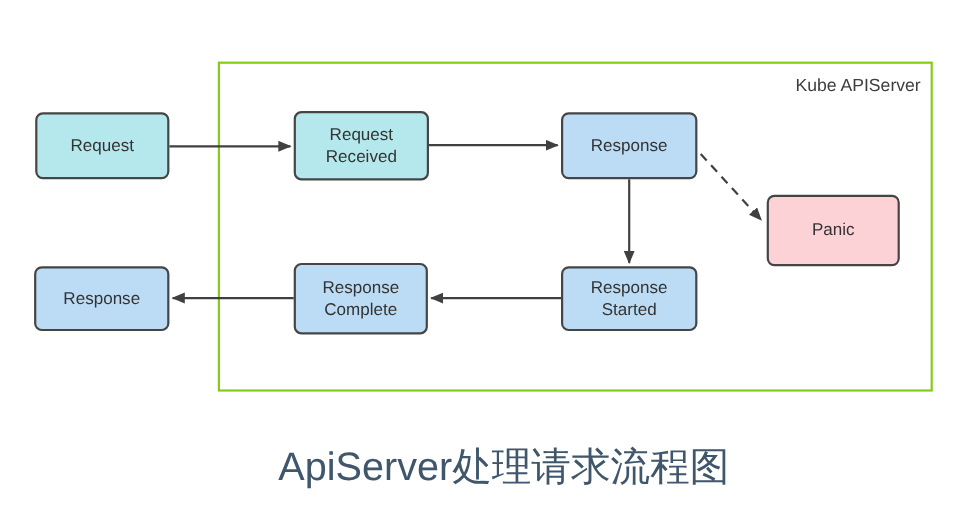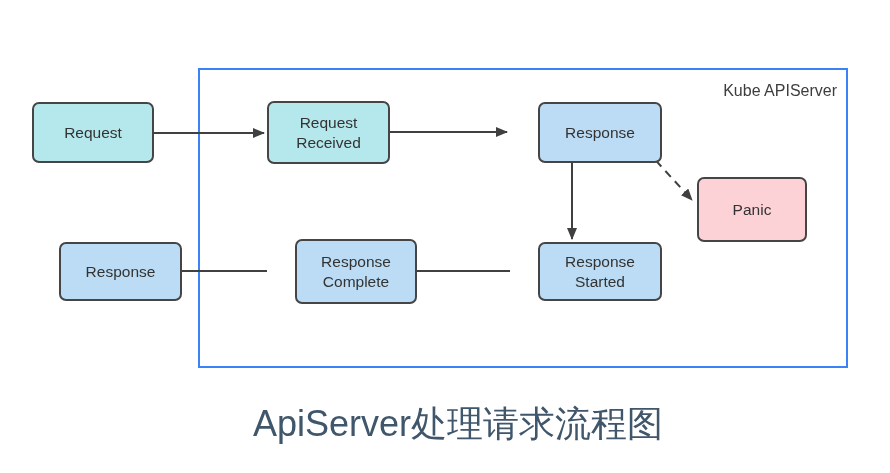--- a/index.html
+++ b/index.html
@@ -11,24 +11,24 @@
   .canvas {
     position: relative;
     width: 890px;
     height: 473px;
     background: #ffffff;
     overflow: hidden;
   }
   .container-rect {
     position: absolute;
     left: 198px;
-    top: 68px;
+    top: 56px;
     width: 646px;
     height: 296px;
-    border: 2px solid #3b82f6;
+    border: 2px solid #84cc16;
     background: transparent;
   }
   .container-label {
     position: absolute;
     top: 12px;
     right: 9px;
     font-size: 16px;
     color: #3d3d3d;
     white-space: nowrap;
   }
@@ -41,27 +41,27 @@
     align-items: center;
     justify-content: center;
     text-align: center;
     font-size: 15.5px;
     line-height: 1.28;
     color: #333333;
     white-space: pre-line;
     z-index: 2;
   }
   .node-teal { background: #b5e8ec; }
-  .node-blue { background: #bbdcf4; margin-left: 28px; }
+  .node-blue { background: #bbdcf4; }
   .node-pink { background: #fcd2d7; }
 
   .n-request            { left: 32px;  top: 102px; width: 122px; height: 61px; }
   .n-request-received   { left: 267px; top: 101px; width: 123px; height: 63px; }
   .n-response-top       { left: 510px; top: 102px; width: 124px; height: 61px; }
-  .n-panic              { left: 697px; top: 177px; width: 110px; height: 65px; }
+  .n-panic              { left: 697px; top: 177px; width: 121px; height: 65px; }
   .n-response-started   { left: 510px; top: 242px; width: 124px; height: 59px; }
   .n-response-complete  { left: 267px; top: 239px; width: 122px; height: 65px; }
   .n-response-out       { left: 31px;  top: 242px; width: 123px; height: 59px; }
 
   .edges-layer {
     position: absolute;
     left: 0;
     top: 0;
     width: 890px;
     height: 473px;

